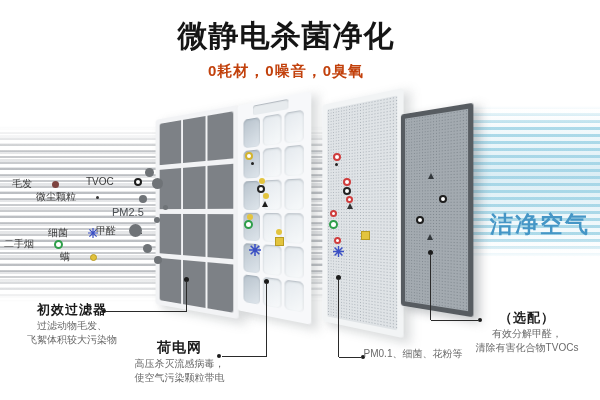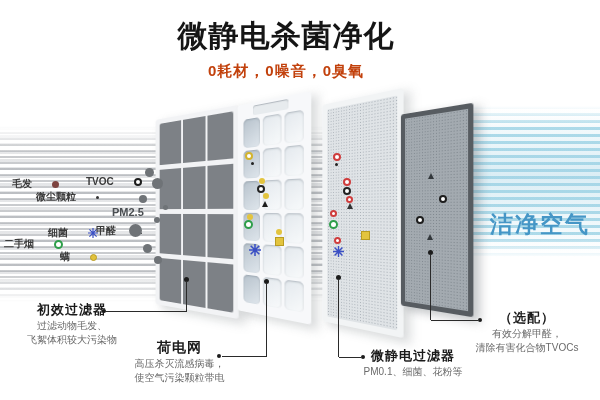--- a/index.html
+++ b/index.html
@@ -53,21 +53,21 @@
   .p-electro .mesh{position:absolute;inset:6px;background:#dfe3e6;border-radius:2px;
     background-image:radial-gradient(#aab1b8 .7px, rgba(0,0,0,0) .8px);background-size:3px 3px;}
   .p-electro .tab{position:absolute;right:-4px;top:72px;width:7px;height:20px;background:#f2f4f5;
     border-radius:2px;box-shadow:1px 1px 2px rgba(120,125,130,.4);}
   .p-m8{left:397px;top:109px;width:76px;height:202px;background:#575c61;
     transform:perspective(200px) rotateY(-18deg);box-shadow:6px 4px 10px rgba(90,95,100,.35);}
   .p-m8 .mesh{position:absolute;inset:5px;background:#a3aab0;
     background-image:radial-gradient(#7e868d .7px, rgba(0,0,0,0) .8px);background-size:3px 3px;}
 
   
-  .plabel{z-index:3;font-size:10px;font-weight:700;color:#3a3a3a;display:flex;align-items:center;gap:20px;white-space:nowrap;}
+  .plabel{z-index:3;font-size:10px;font-weight:400;color:#3a3a3a;display:flex;align-items:center;gap:20px;white-space:nowrap;}
   .plabel.big{font-size:11px;color:#4a4e52;}
   .dotc{border-radius:50%;display:inline-block;}
   .ring{border-radius:50%;display:inline-block;background:#fff;box-sizing:border-box;}
   .sq{display:inline-block;}
   .tri{width:0;height:0;display:inline-block;border-left:4px solid rgba(0,0,0,0);
        border-right:4px solid rgba(0,0,0,0);border-bottom:7px solid #222;}
   .tri.small{border-left-width:3px;border-right-width:3px;border-bottom-width:6px;}
   .particle{z-index:3;border-radius:50%;background:#6f7377;}
   .picon{position:absolute;z-index:3;}
   .star{display:inline-block;line-height:0;}
@@ -234,21 +234,20 @@
     <div class="fname">初效过滤器</div>
     <div class="fdesc">过滤动物毛发、</div>
     <div class="fdesc">飞絮体积较大污染物</div>
   </div>
   <div class="abs flabel" style="left:112px;top:339px;width:135px">
     <div class="fname f2">荷电网</div>
     <div class="fdesc">高压杀灭流感病毒，</div>
     <div class="fdesc">使空气污染颗粒带电</div>
   </div>
   <div class="abs flabel" style="left:348px;top:347px;width:130px">
-    <div class="fname">微静电过滤器</div>
     <div class="fdesc">PM0.1、细菌、花粉等</div>
   </div>
   <div class="abs flabel" style="left:464px;top:309px;width:126px">
     <div class="fname">（选配）</div>
     <div class="fdesc">有效分解甲醛，</div>
     <div class="fdesc">清除有害化合物TVOCs</div>
   </div>
 
 </div>
 

